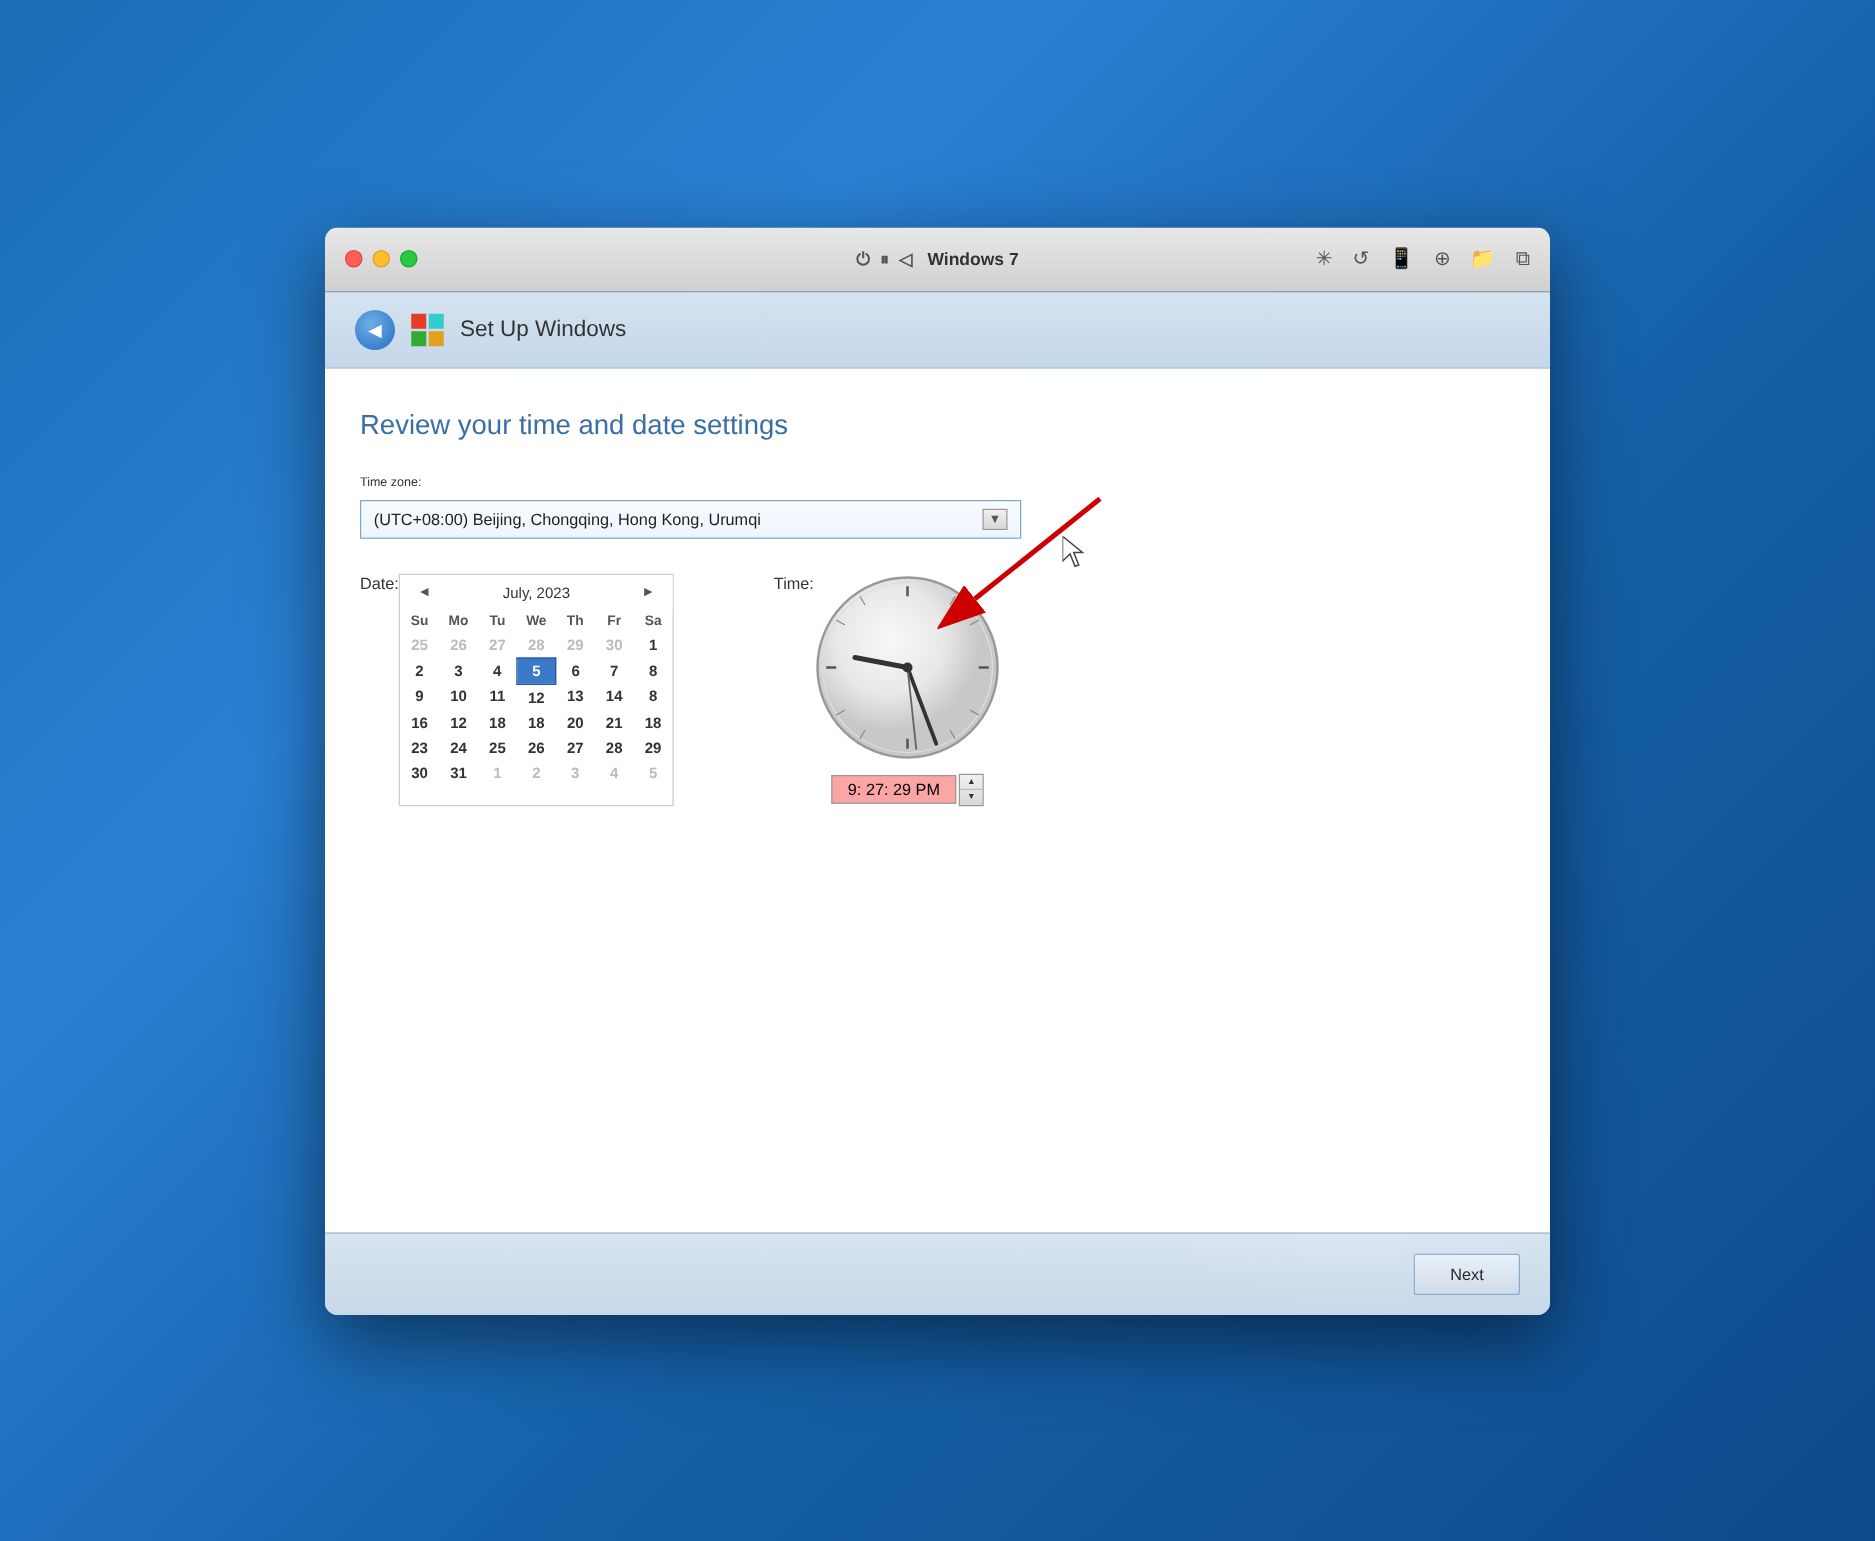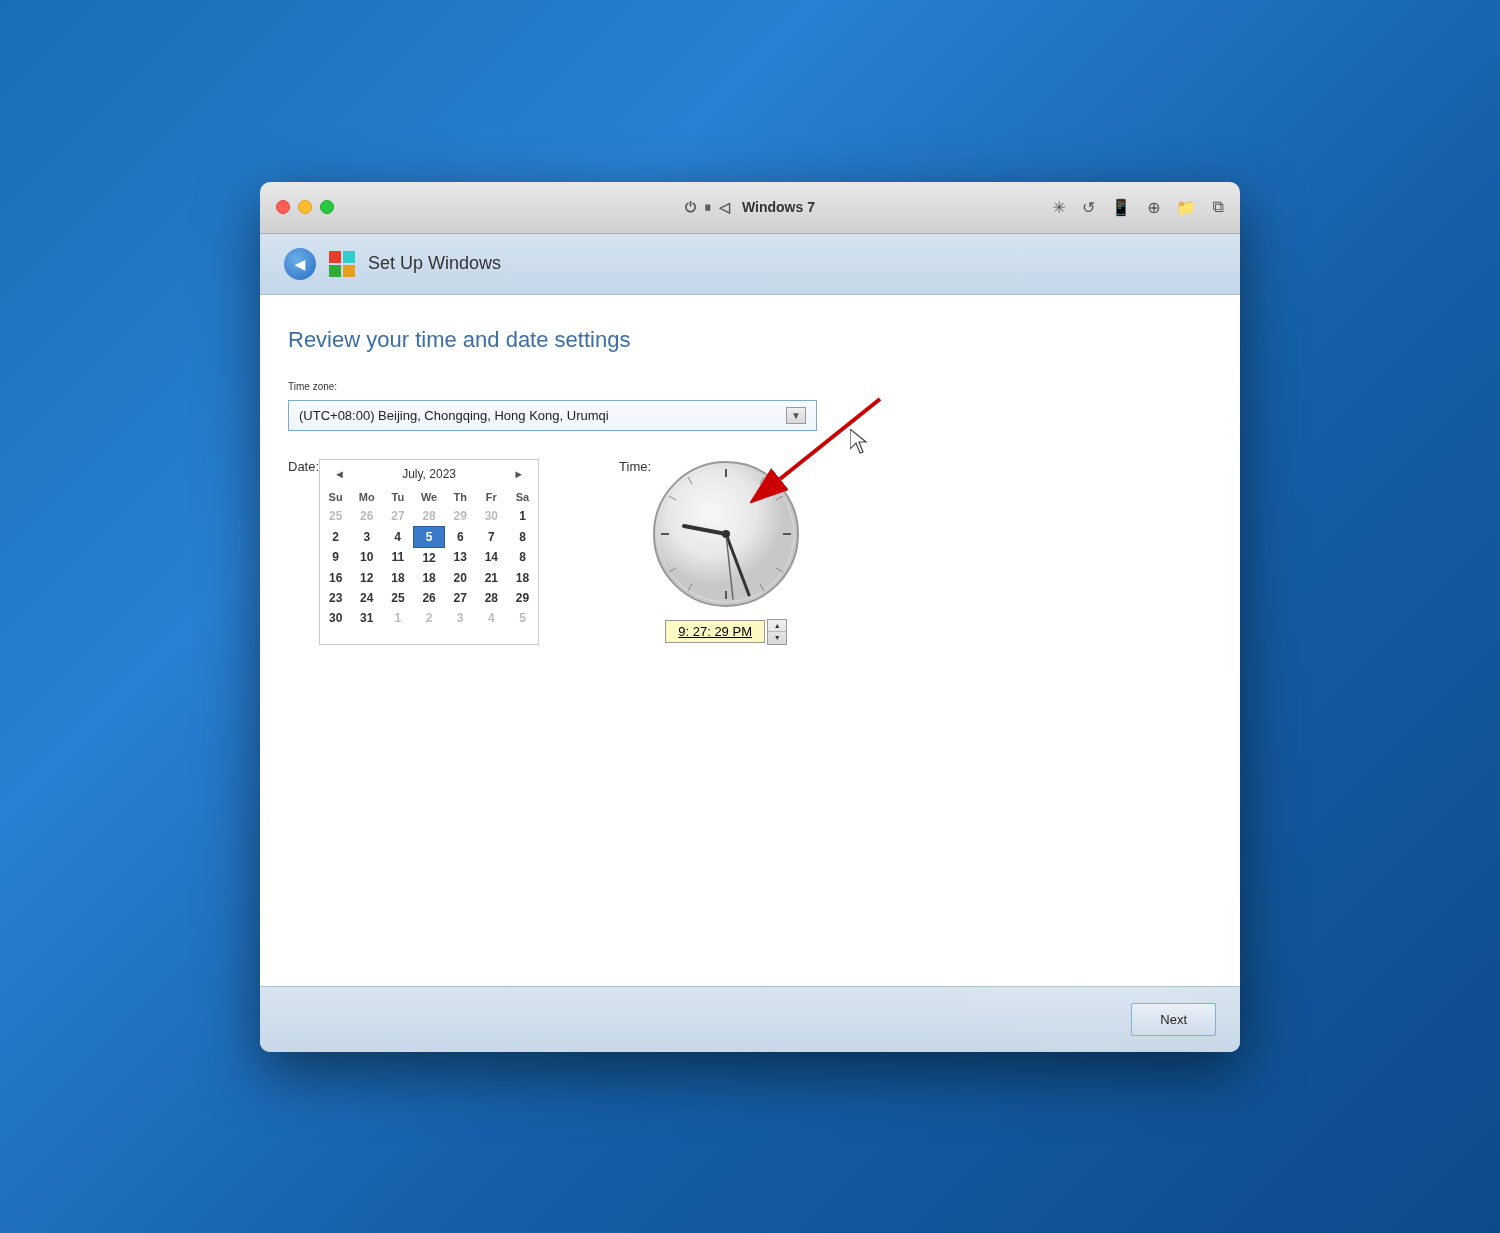--- a/index.html
+++ b/index.html
@@ -286,24 +286,23 @@
     .time-input-row {
       display: flex;
       align-items: center;
       gap: 2px;
     }
 
     .time-input-box {
       border: 1px solid #999;
       padding: 3px 8px;
       font-size: 13px;
-      background: #fef9c3;
+      background: #fca5a5;
       width: 100px;
       text-align: center;
-      text-decoration: underline;
     }
 
     .time-spinners {
       display: flex;
       flex-direction: column;
       border: 1px solid #999;
       background: linear-gradient(to bottom, #f0f0f0, #d8d8d8);
     }
 
     .time-spinner-btn {

